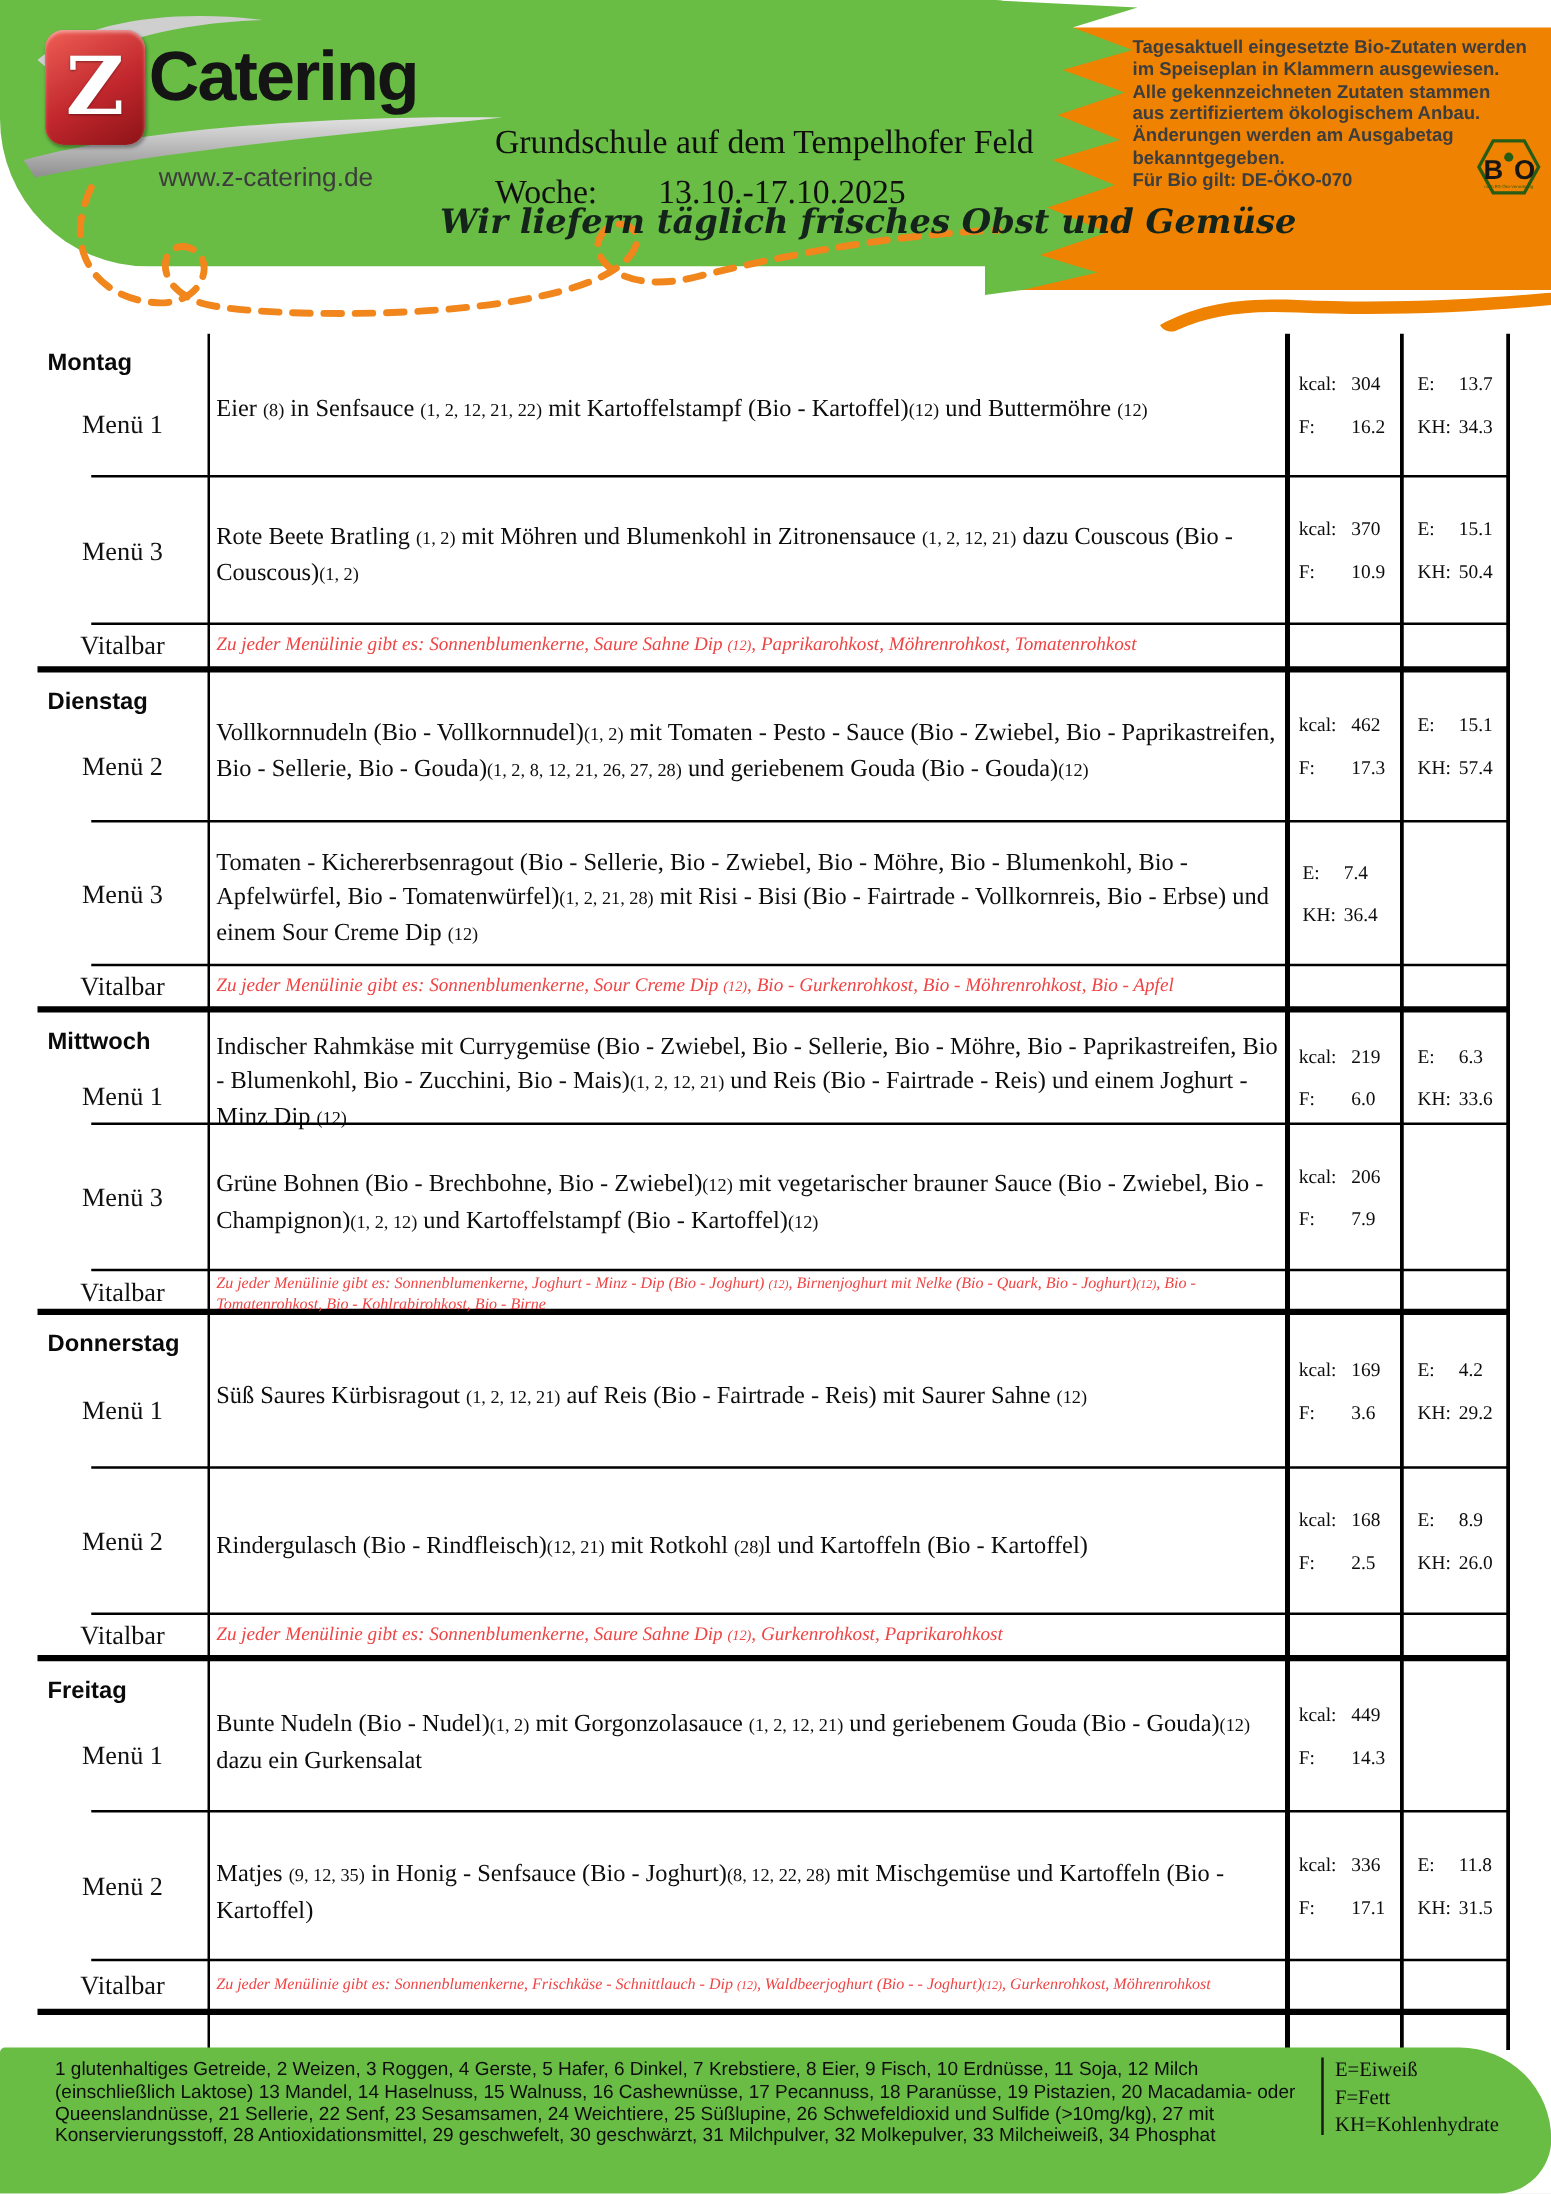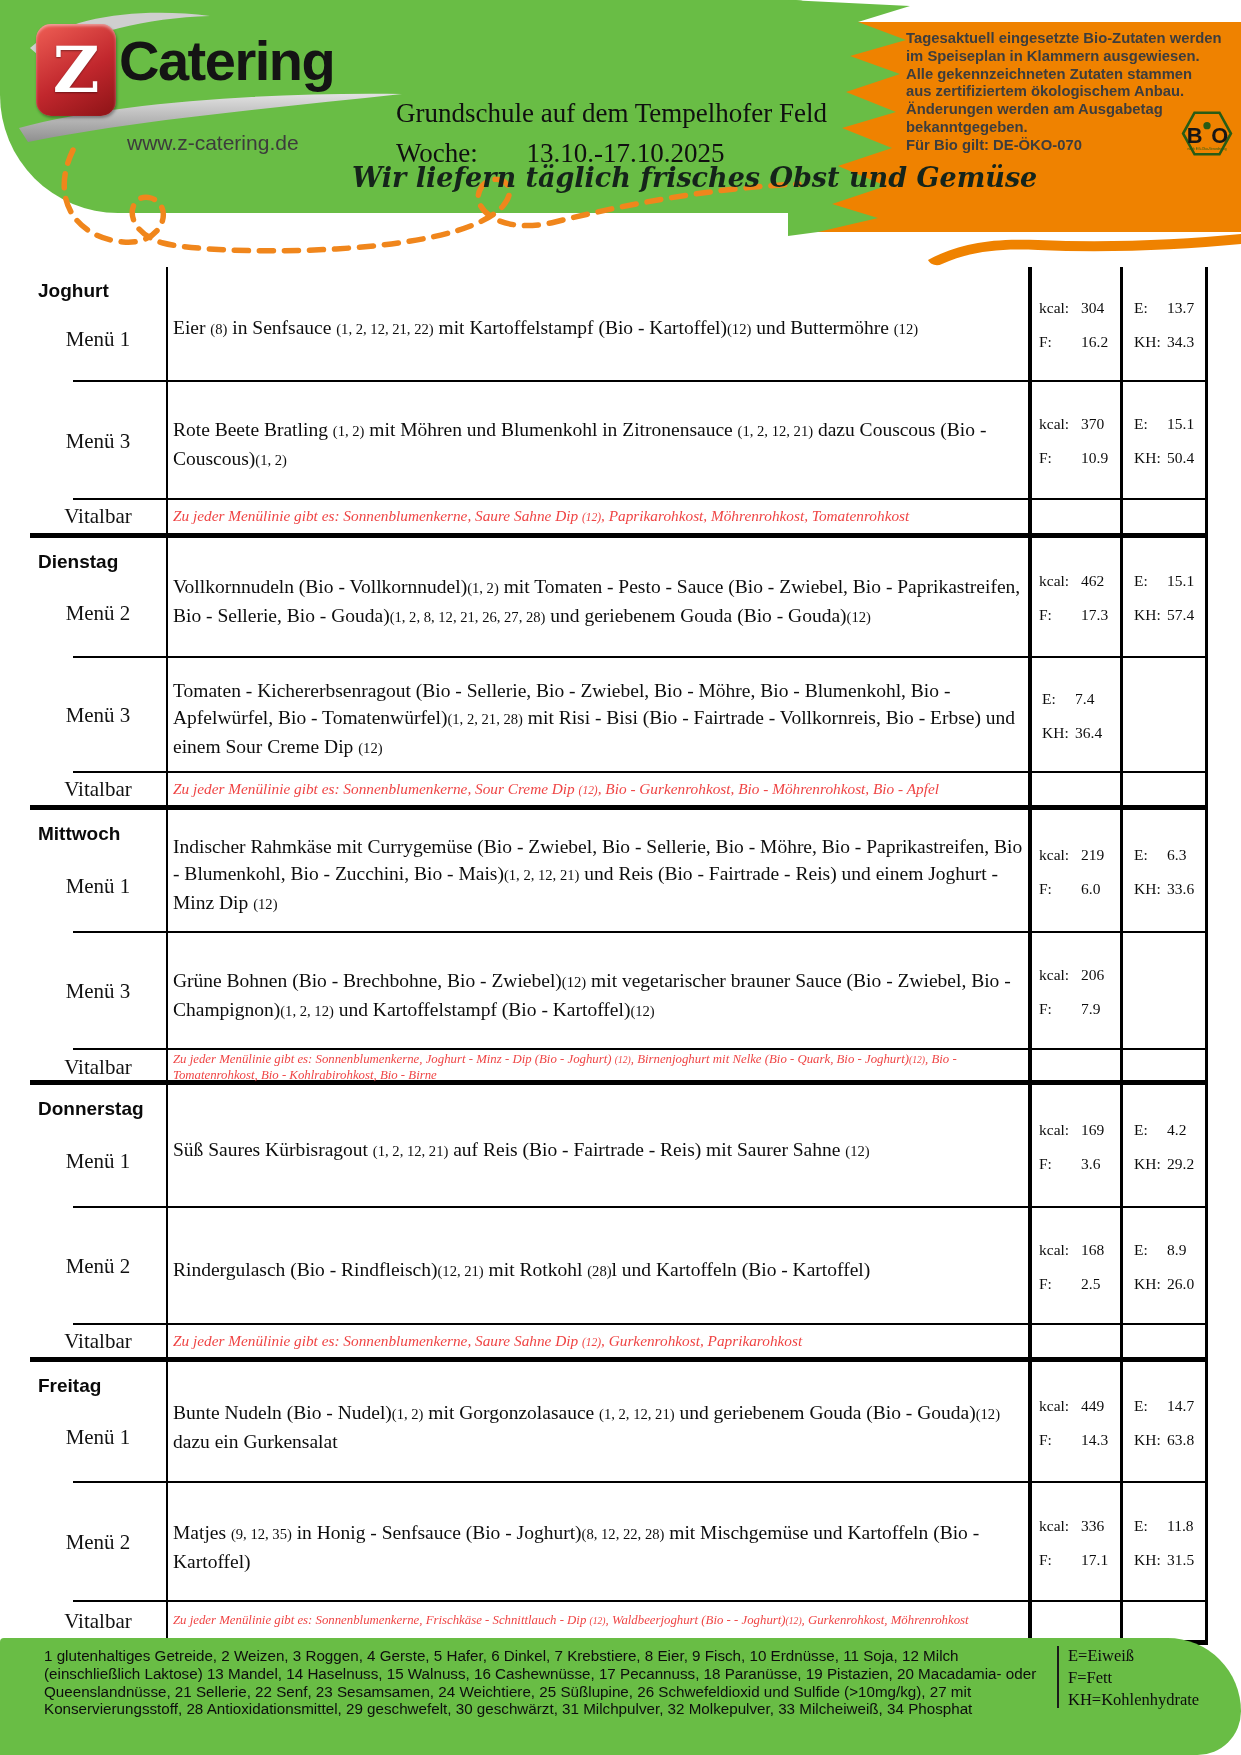--- a/index.html
+++ b/index.html
@@ -132,21 +132,21 @@
   </svg>
   <svg class="orange-stroke" viewBox="0 0 313 34" aria-hidden="true">
     <path d="M0,26 C30,10 60,4 110,6 C180,9 250,6 313,0 L313,10 C250,16 180,19 110,16 C70,14 40,18 14,30 C8,33 2,30 0,26 Z" fill="#ef8200"></path>
   </svg>
 
   <div class="menu-table">
 
     <section class="day">
       <div class="mrow first has-sep" style="height:115px">
         <div class="cell label">
-          <div class="day-name">Joghurt</div>
+          <div class="day-name">Montag</div>
           <div class="menu-label">Menü 1</div>
         </div>
         <div class="cell desc">
             <p class="menu-text fmt-nums">Eier <span class="nums">(8)</span> in Senfsauce <span class="nums">(1, 2, 12, 21, 22)</span> mit Kartoffelstampf (Bio - Kartoffel)<span class="nums">(12)</span> und Buttermöhre <span class="nums">(12)</span></p>
           </div>
         <div class="cell nut">
           <div><span class="nl">kcal:</span><span>304</span></div>
           <div><span class="nl">F:</span><span>16.2</span></div>
         </div>
         <div class="cell nut2">
@@ -218,21 +218,21 @@
           </div>
         <div class="cell desc">
             <p class="vital-text fmt-nums">Zu jeder Menülinie gibt es:  Sonnenblumenkerne, Sour Creme Dip <span class="nums">(12)</span>, Bio - Gurkenrohkost, Bio - Möhrenrohkost, Bio - Apfel</p>
           </div>
         <div class="cell nut"></div>
           <div class="cell nut2"></div>
       </div>
     </section>
 
     <section class="day">
-      <div class="mrow first has-sep" style="height:123px">
+      <div class="mrow first has-sep" style="height:90px">
         <div class="cell label">
           <div class="day-name">Mittwoch</div>
           <div class="menu-label">Menü 1</div>
         </div>
         <div class="cell desc">
             <p class="menu-text fmt-nums">Indischer Rahmkäse mit Currygemüse (Bio - Zwiebel, Bio - Sellerie, Bio - Möhre, Bio - Paprikastreifen, Bio - Blumenkohl, Bio - Zucchini, Bio - Mais)<span class="nums">(1, 2, 12, 21)</span> und Reis (Bio - Fairtrade - Reis) und einem Joghurt - Minz Dip <span class="nums">(12)</span></p>
           </div>
         <div class="cell nut">
           <div><span class="nl">kcal:</span><span>219</span></div>
           <div><span class="nl">F:</span><span>6.0</span></div>
@@ -317,24 +317,20 @@
         <div class="cell label">
           <div class="day-name">Freitag</div>
           <div class="menu-label">Menü 1</div>
         </div>
         <div class="cell desc">
             <p class="menu-text fmt-nums">Bunte Nudeln (Bio - Nudel)<span class="nums">(1, 2)</span> mit Gorgonzolasauce <span class="nums">(1, 2, 12, 21)</span> und geriebenem Gouda (Bio - Gouda)<span class="nums">(12)</span> dazu ein Gurkensalat</p>
           </div>
         <div class="cell nut">
           <div><span class="nl">kcal:</span><span>449</span></div>
           <div><span class="nl">F:</span><span>14.3</span></div>
-        </div>
-        <div class="cell nut2">
-          <div><span class="nl2">E:</span><span>14.7</span></div>
-          <div><span class="nl2">KH:</span><span>63.8</span></div>
         </div>
       </div>
       <div class="mrow has-sep" style="height:119px">
         <div class="cell label">
             <div class="menu-label">Menü 2</div>
           </div>
         <div class="cell desc">
             <p class="menu-text fmt-nums">Matjes <span class="nums">(9, 12, 35)</span> in Honig - Senfsauce (Bio - Joghurt)<span class="nums">(8, 12, 22, 28)</span> mit Mischgemüse und Kartoffeln (Bio - Kartoffel)</p>
           </div>
         <div class="cell nut">

